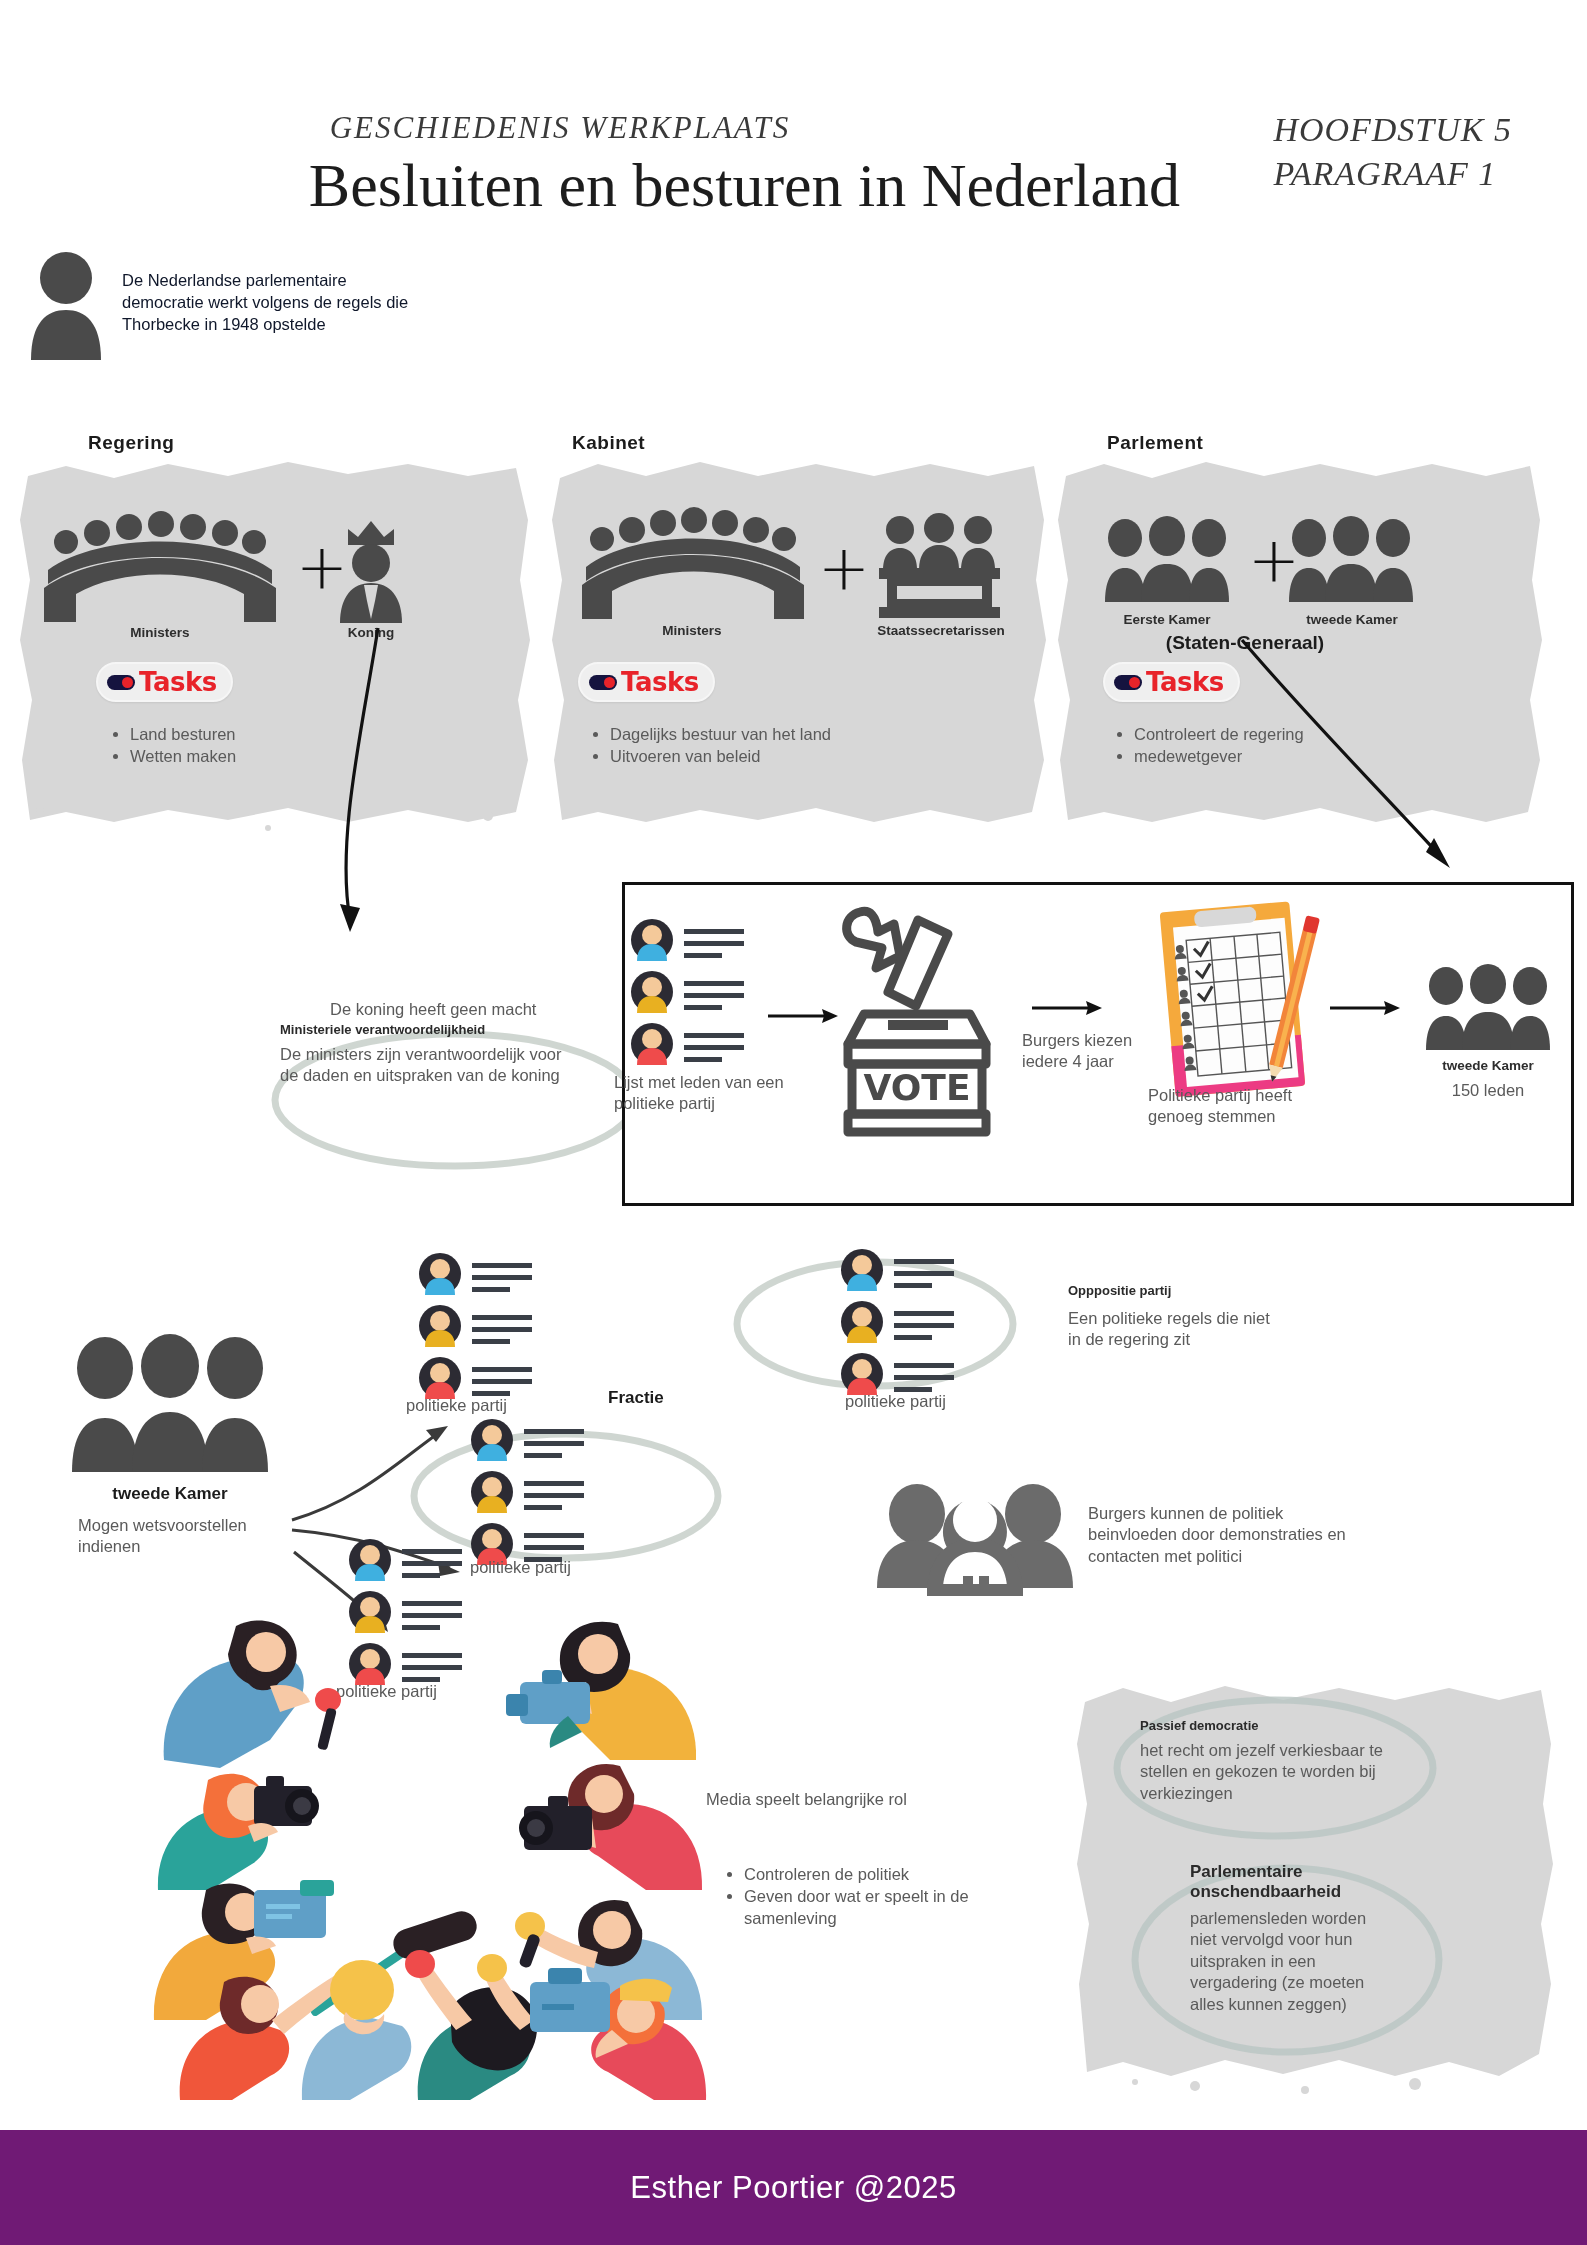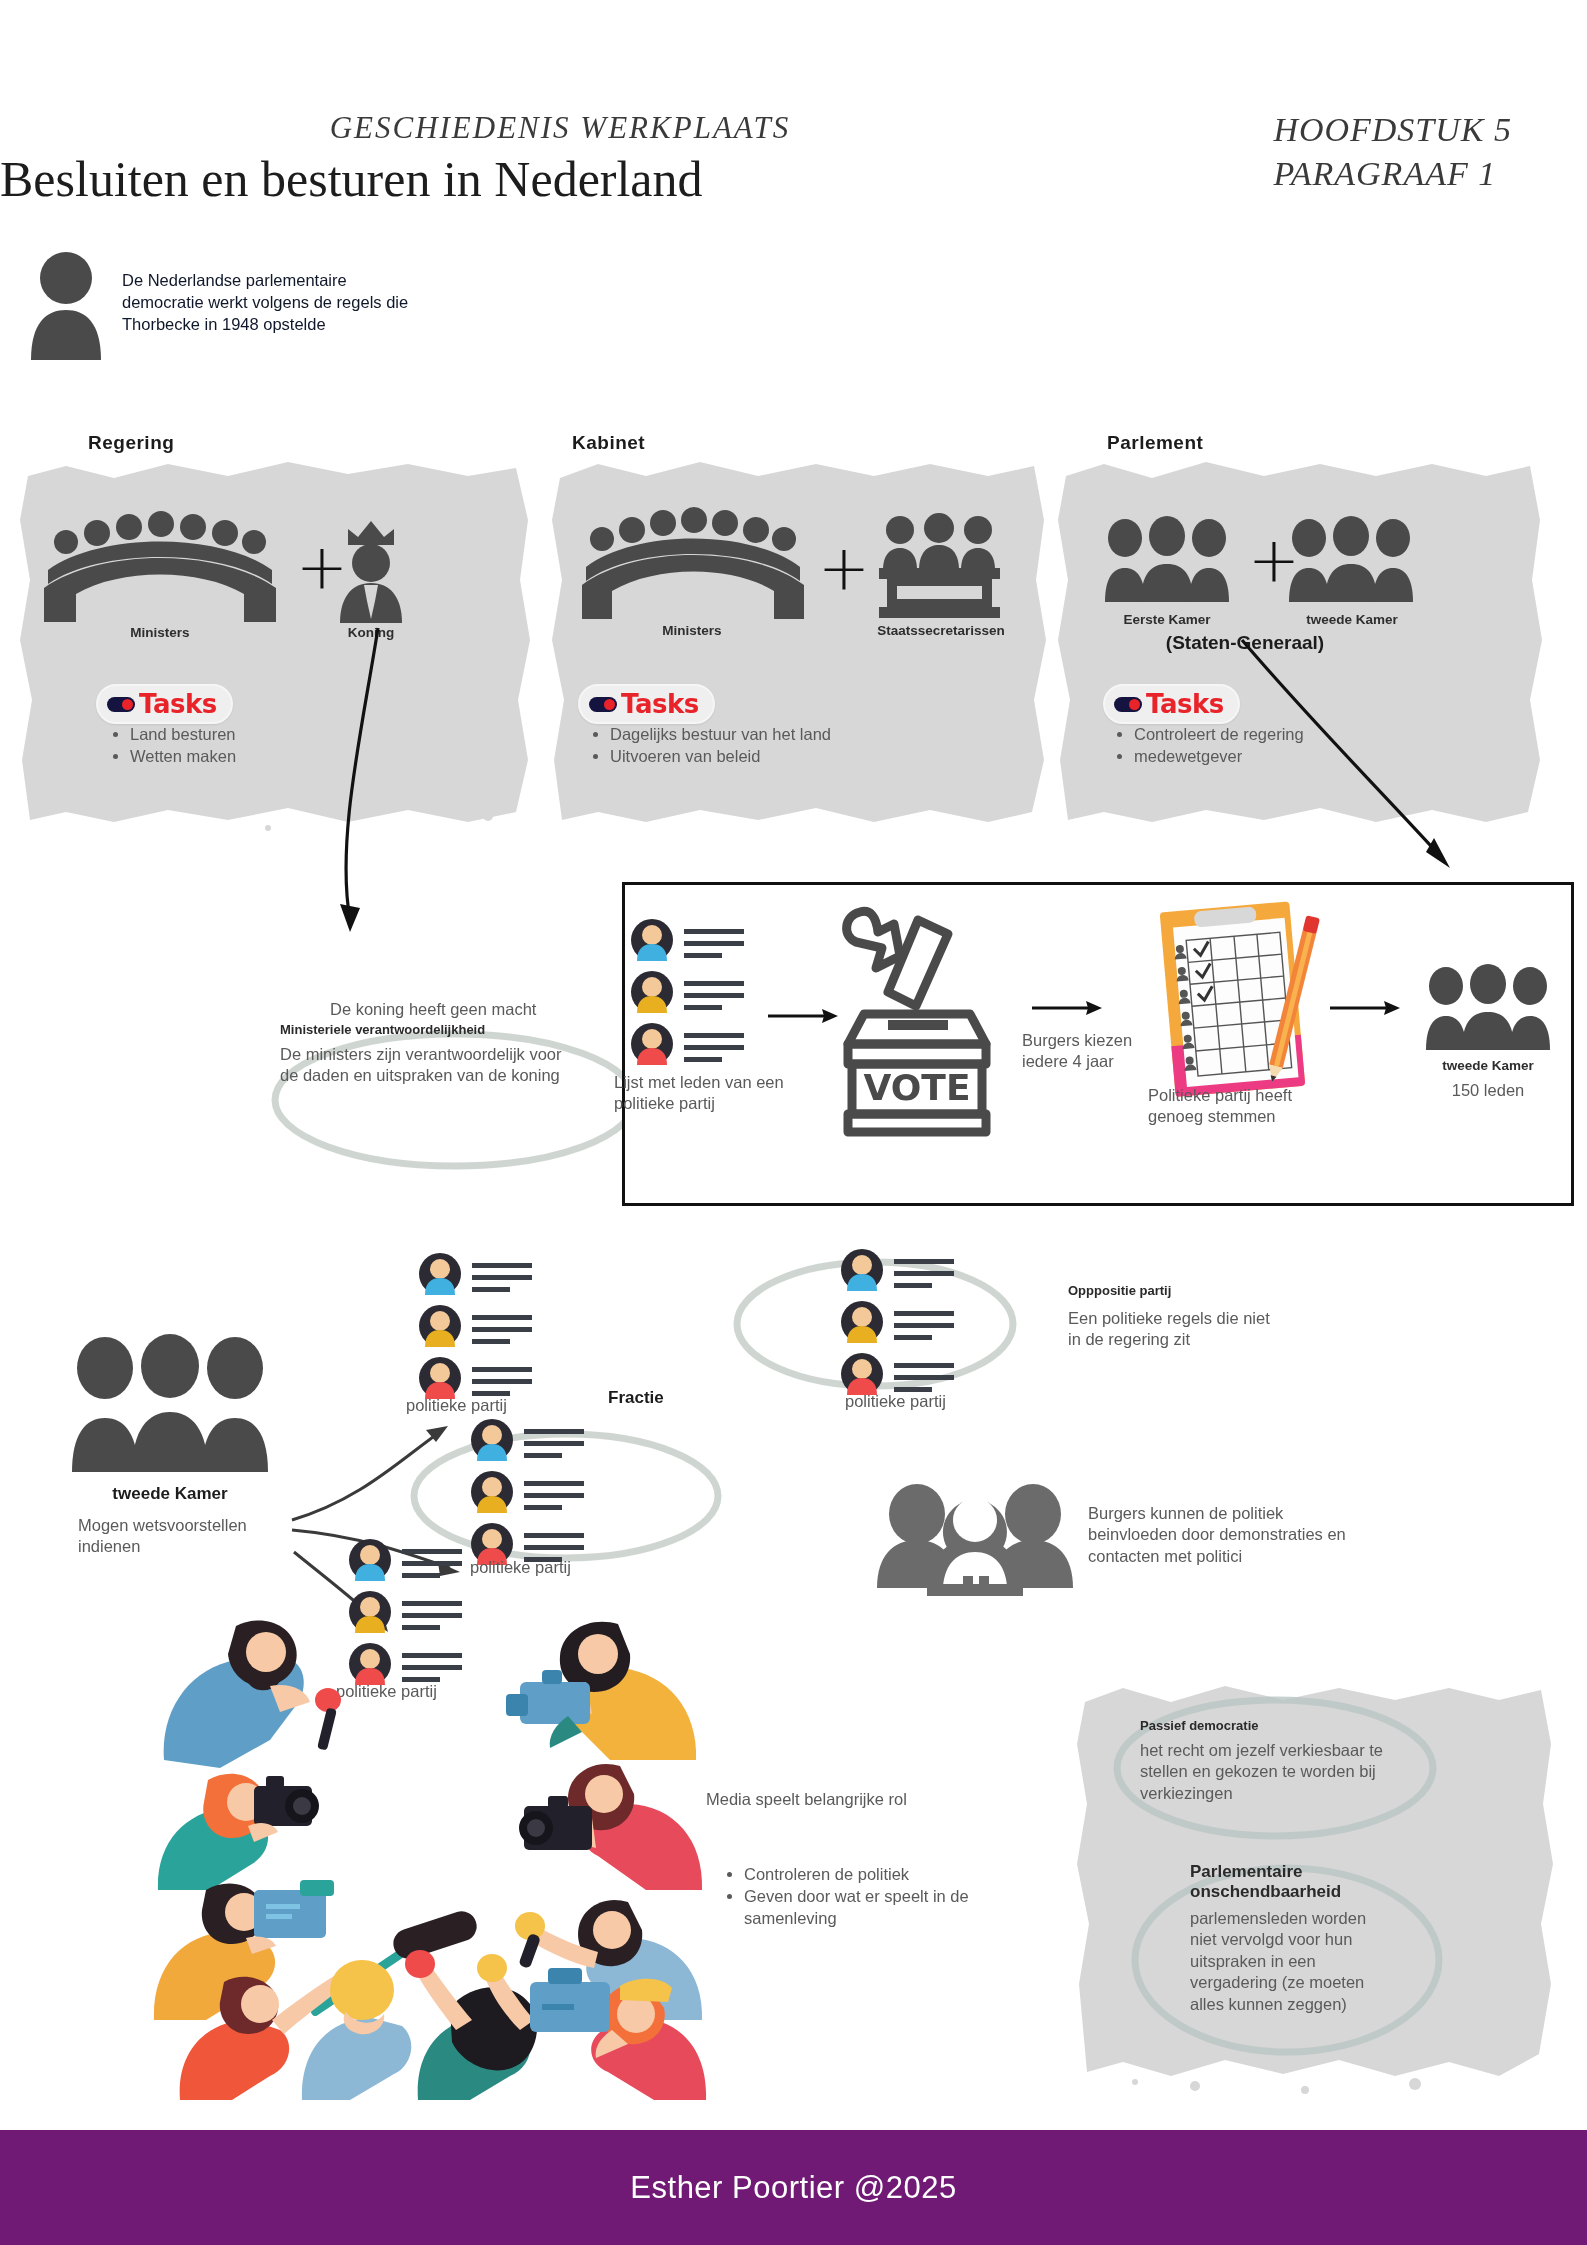--- a/index.html
+++ b/index.html
@@ -11,23 +11,23 @@
   }
   .abs{position:absolute;}
 
   
   #hdr-sub{
     left:0;top:110px;width:1120px;text-align:center;
     font-family:"Liberation Serif","DejaVu Serif",serif;
     font-style:italic;font-size:31px;letter-spacing:2px;color:#3a3a3a;
   }
   #hdr-title{
-    left:0;top:150px;width:1180px;text-align:left;
+    left:0;top:150px;width:1180px;text-align:right;
     font-family:"Liberation Serif","DejaVu Serif",serif;
-    font-size:50px;color:#1d1d1d;white-space:nowrap;
+    font-size:62px;color:#1d1d1d;white-space:nowrap;
   }
   #hdr-chapter{
     right:75px;top:108px;text-align:left;
     font-family:"Liberation Serif","DejaVu Serif",serif;
     font-style:italic;font-size:34px;letter-spacing:1px;color:#3a3a3a;line-height:1.28;
   }
 
   
   #intro-avatar{left:27px;top:250px;width:78px;height:110px;}
   #intro-text{
@@ -42,21 +42,20 @@
   }
   .plus{
     font-size:62px;line-height:.7;color:#111;font-weight:300;
     font-family:"DejaVu Sans",sans-serif;
   }
   .tasks-badge{
     display:flex;align-items:center;gap:4px;
     background:#efefef;border:2px solid #f6f6f6;border-radius:22px;
     padding:3px 14px 3px 9px;width:fit-content;
     box-shadow:0 1px 2px rgba(0,0,0,.08);
-    margin-top:22px;
   }
   .tasks-toggle{
     width:28px;height:15px;border-radius:9px;background:#15133f;
     position:relative;flex:0 0 auto;
   }
   .tasks-toggle:after{
     content:"";position:absolute;right:2px;top:2px;width:11px;height:11px;
     border-radius:50%;background:#e8232a;
   }
   .tasks-word{

